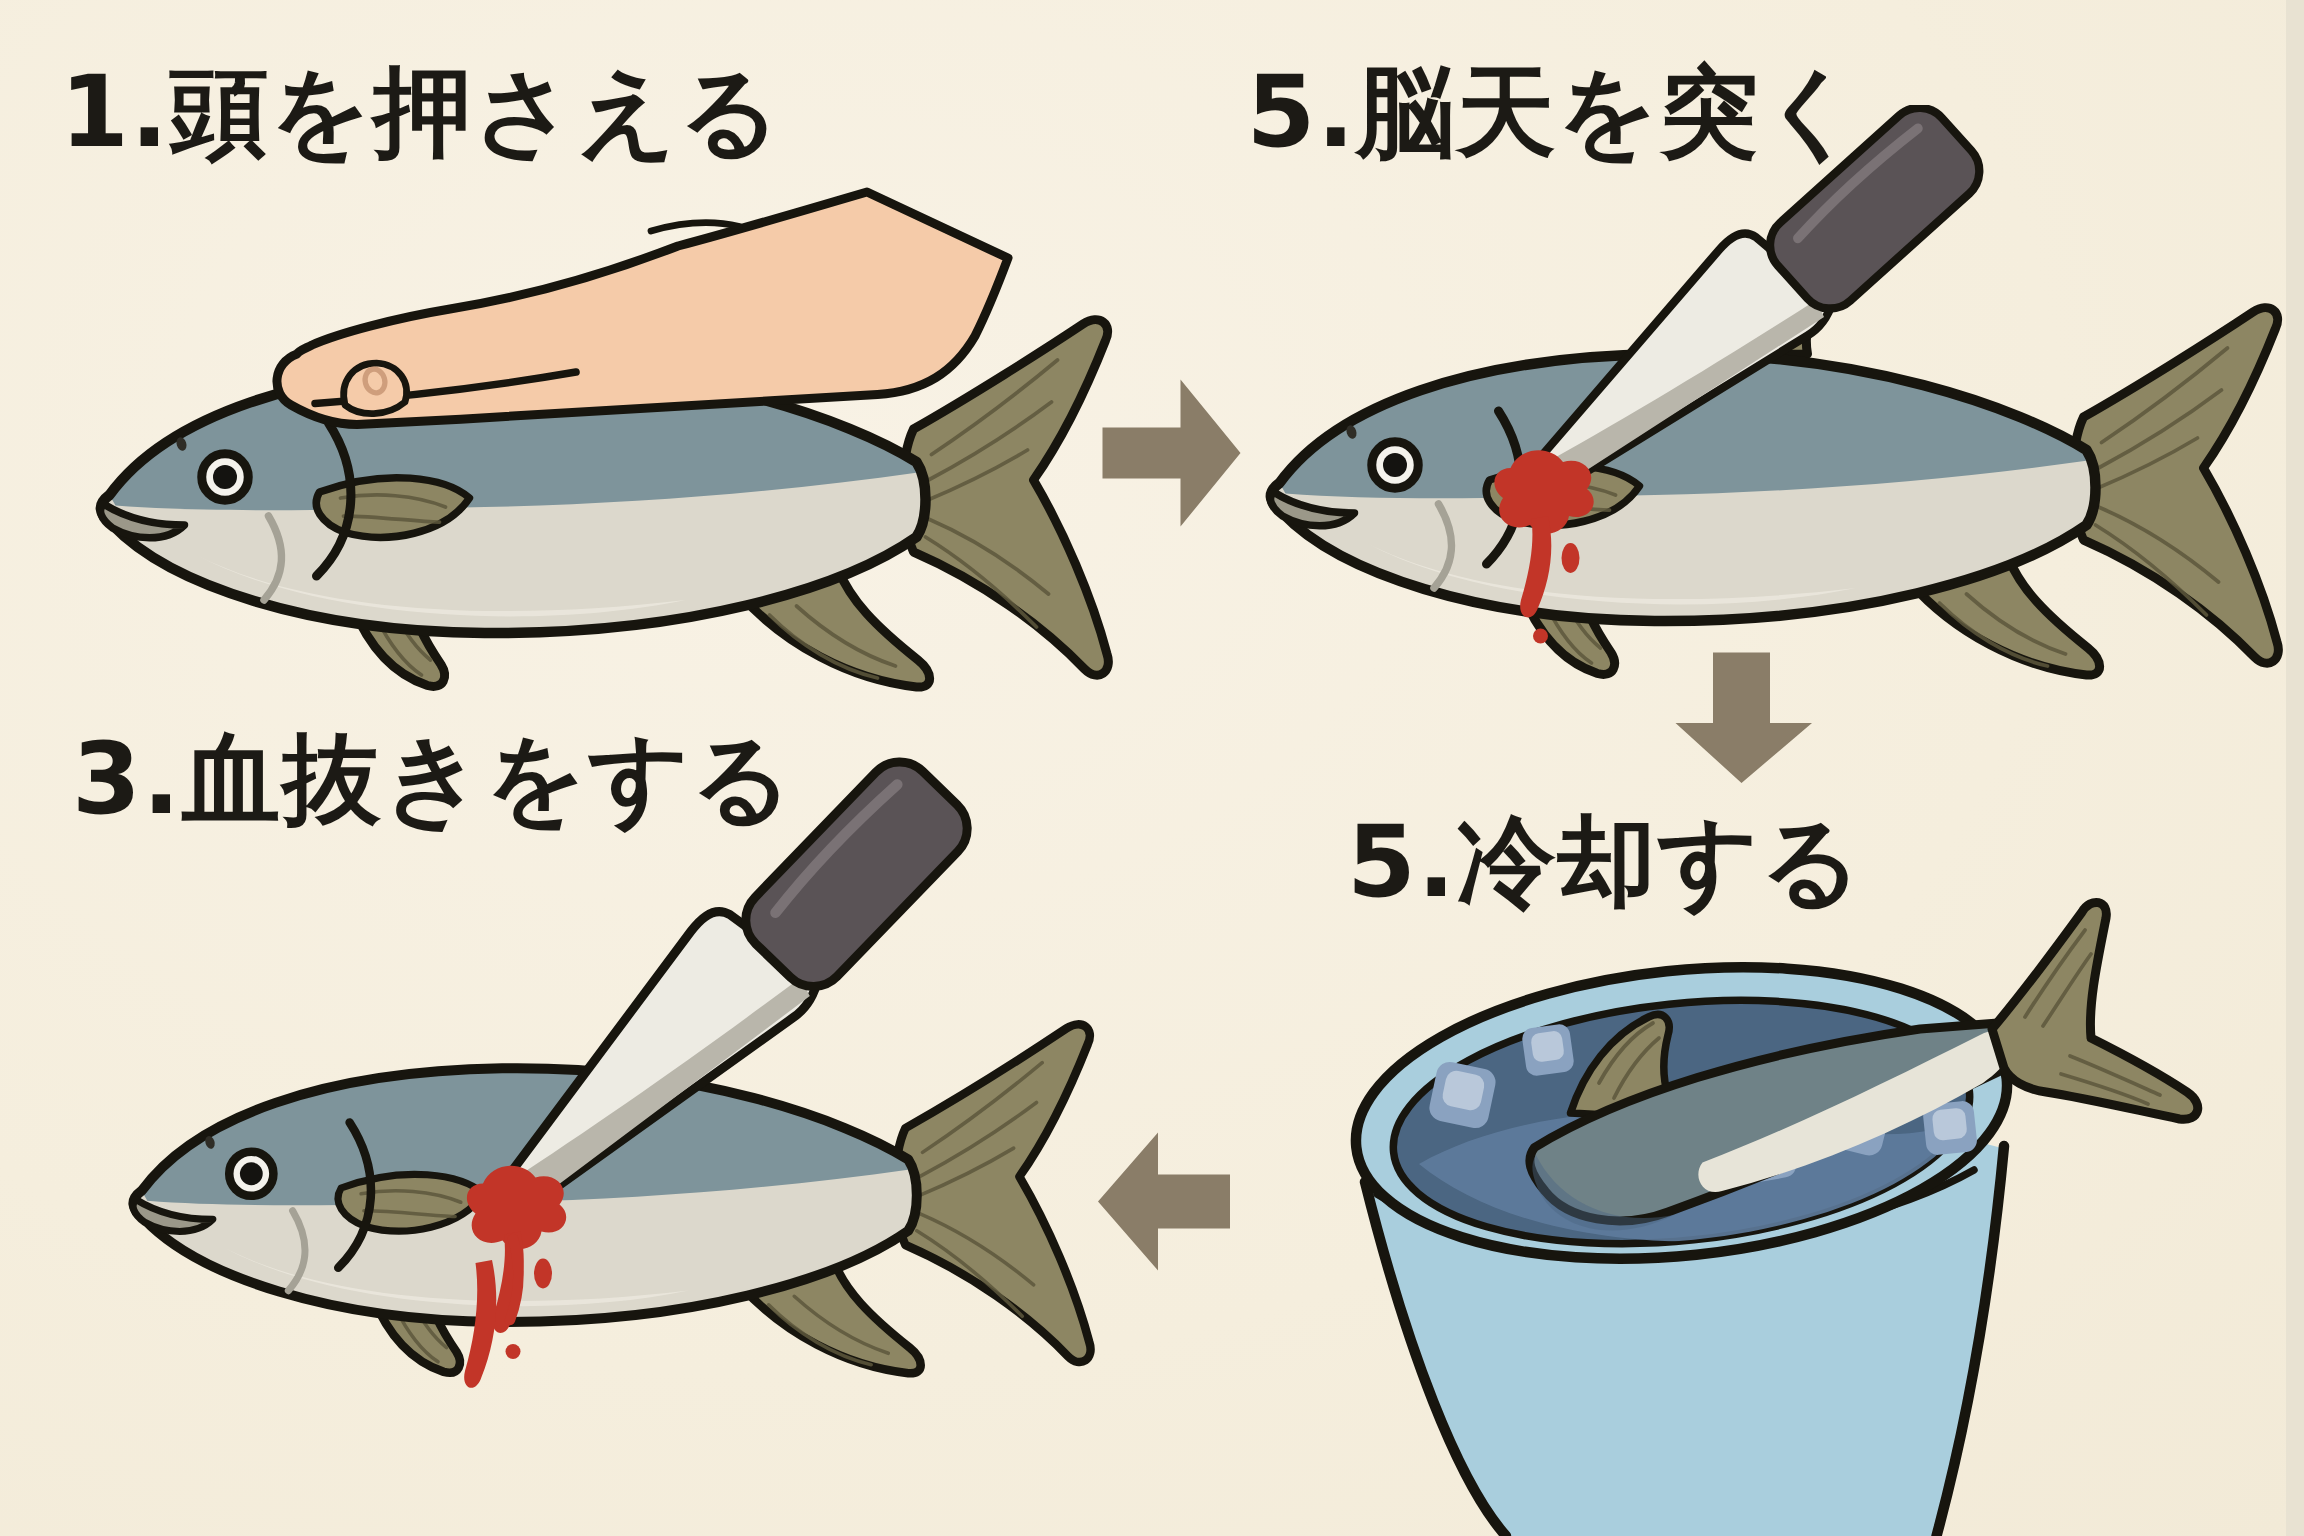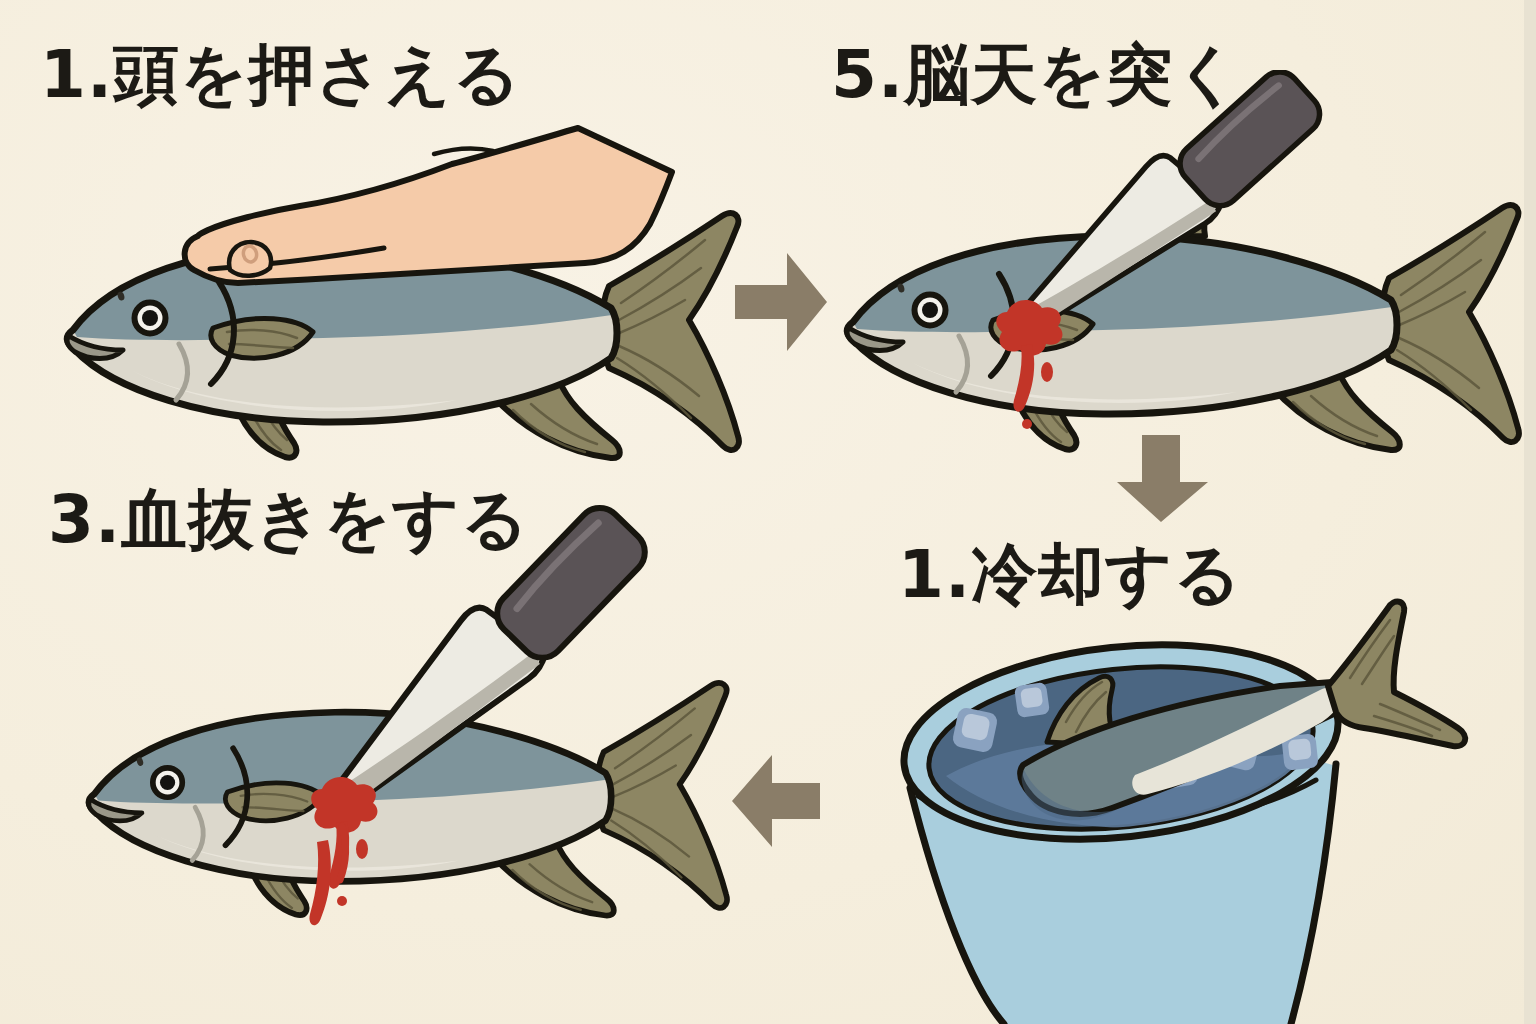--- a/index.html
+++ b/index.html
@@ -101,21 +101,21 @@
         <path d="M 15 28 C 20 50 16 72 8 90 C 4 100 -6 96 -3 84 C 3 64 6 46 4 30 Z"></path>
         <ellipse cx="30" cy="56" rx="6" ry="10"></ellipse>
         <circle cx="10" cy="108" r="5"></circle>
       </g>
     </defs>
   </svg>
 
   <div class="step-label" id="label-1">1.頭を押さえる</div>
   <div class="step-label" id="label-2">5.脳天を突く</div>
   <div class="step-label" id="label-3">3.血抜きをする</div>
-  <div class="step-label" id="label-4">1.冷却する</div>
+  <div class="step-label" id="label-4">5.冷却する</div>
 
   <svg class="arrow-svg" id="arrow-right" width="100" height="110" viewBox="0 0 100 110">
     <polygon class="arrow" points="5,37 57,37 57,5 97,54 57,103 57,71 5,71"></polygon>
   </svg>
   <svg class="arrow-svg" id="arrow-down" width="105" height="105" viewBox="0 0 105 105">
     <polygon class="arrow" points="32,5 70,5 70,52 98,52 51,92 7,52 32,52"></polygon>
   </svg>
   <svg class="arrow-svg" id="arrow-left" width="105" height="110" viewBox="0 0 105 110">
     <polygon class="arrow" points="95,38 47,38 47,10 7,56 47,102 47,74 95,74"></polygon>
   </svg>

